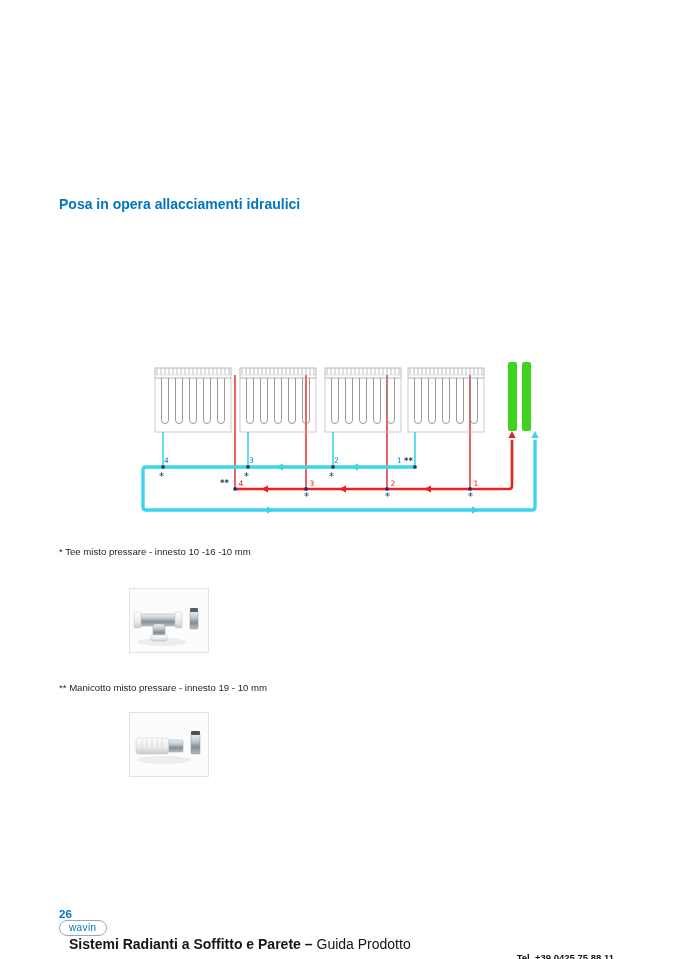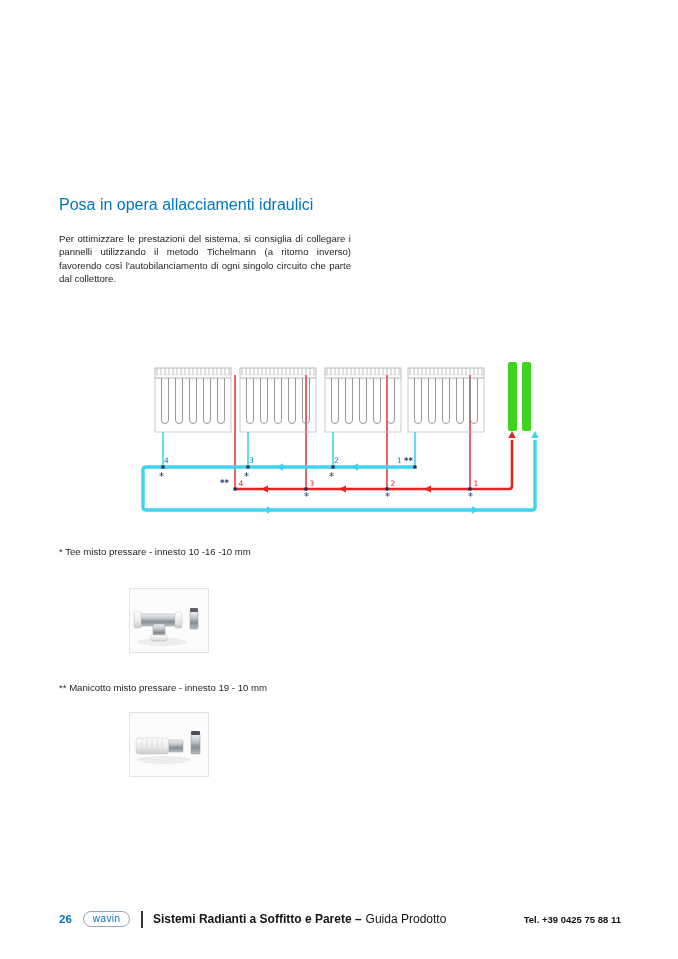--- a/index.html
+++ b/index.html
@@ -9,22 +9,22 @@
     width: 678px;
     height: 959px;
     background: #ffffff;
     font-family: "Liberation Sans", sans-serif;
     color: #1f1f1f;
     overflow: hidden;
   }
   .heading {
     position: absolute;
     left: 59px; top: 196px;
-    font-size: 16px;
-    font-weight: normal;
+    font-size: 14px;
+    font-weight: bold;
     color: #0076bd;
   }
   .bodytext {
     position: absolute;
     left: 59px; top: 232px;
     width: 292px;
     font-size: 9.6px;
     line-height: 13.4px;
     text-align: justify;
     color: #1f1f1f;
@@ -45,24 +45,25 @@
     position: absolute;
     left: 129px;
     width: 80px; height: 65px;
     background: #fcfcfc;
     border: 1px solid #e2e2e2;
   }
   .photo.tee { top: 588px; }
   .photo.coupling { top: 712px; }
   .footer {
     position: absolute;
-    left: 59px; right: 57px; top: 908px;
+    left: 59px; right: 64px; top: 908px;
     height: 22px;
     display: flex;
-    align-items: center;
+    align-items: flex-start;
+    flex-direction: column;
   }
   .page-num {
     font-size: 11.5px;
     font-weight: bold;
     color: #0076bd;
     margin-right: 11px;
   }
   .brand-pill {
     display: inline-block;
     border: 1.5px solid #92a8bc;
@@ -73,38 +74,37 @@
     letter-spacing: 0.4px;
     padding: 1px 9px 2px 9px;
     margin-right: 11px;
     line-height: 11px;
   }
   .vdiv {
     width: 1.5px; height: 17px;
     background: #33373b;
     margin-right: 10px;
   }
-  .doc-title { font-size: 12px; color: #141414; }
+  .doc-title { font-size: 14px; color: #141414; margin-left: 10px; }
   .doc-title .bold { font-weight: bold; margin-right: 4px; }
   .phone {
     margin-left: auto;
     font-size: 9.5px;
     font-weight: bold;
     color: #111111;
   }
 </style>
 </head>
 <body>
 
 <div class="page">
 
   <div class="heading">Posa in opera allacciamenti idraulici</div>
 
   <div class="bodytext">
-    <p>Per ottimizzare le prestazioni del sistema, si consiglia di collegare i pannelli utilizzando il metodo Tichelmann (a ritorno inverso) favorendo così l'autobilanciamento di ogni singolo circuito che parte dal collettore.</p>
   </div>
 
   <svg class="diagram" width="420" height="172" viewBox="0 0 420 172">
     <defs>
       <pattern id="hatch" patternUnits="userSpaceOnUse" width="4" height="7">
         <path d="M2 0 V7" stroke="#a6a6a6" stroke-width="0.7"></path>
       </pattern>
       <g id="panel">
         <rect x="0" y="0" width="76" height="64" fill="none" stroke="#bdbdbd" stroke-width="0.8"></rect>
         <rect x="0" y="0" width="76" height="7" fill="url(#hatch)" stroke="#bdbdbd" stroke-width="0.4"></rect>

